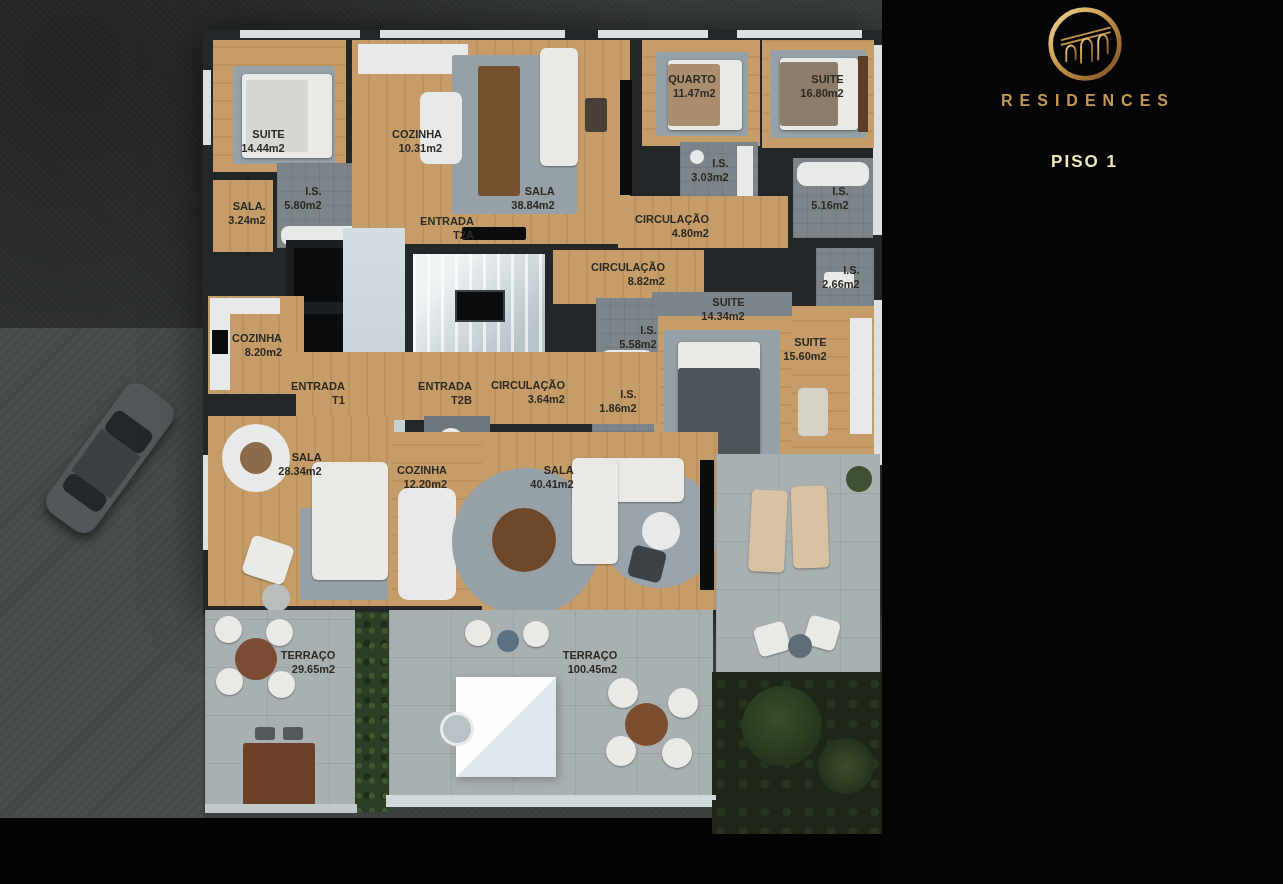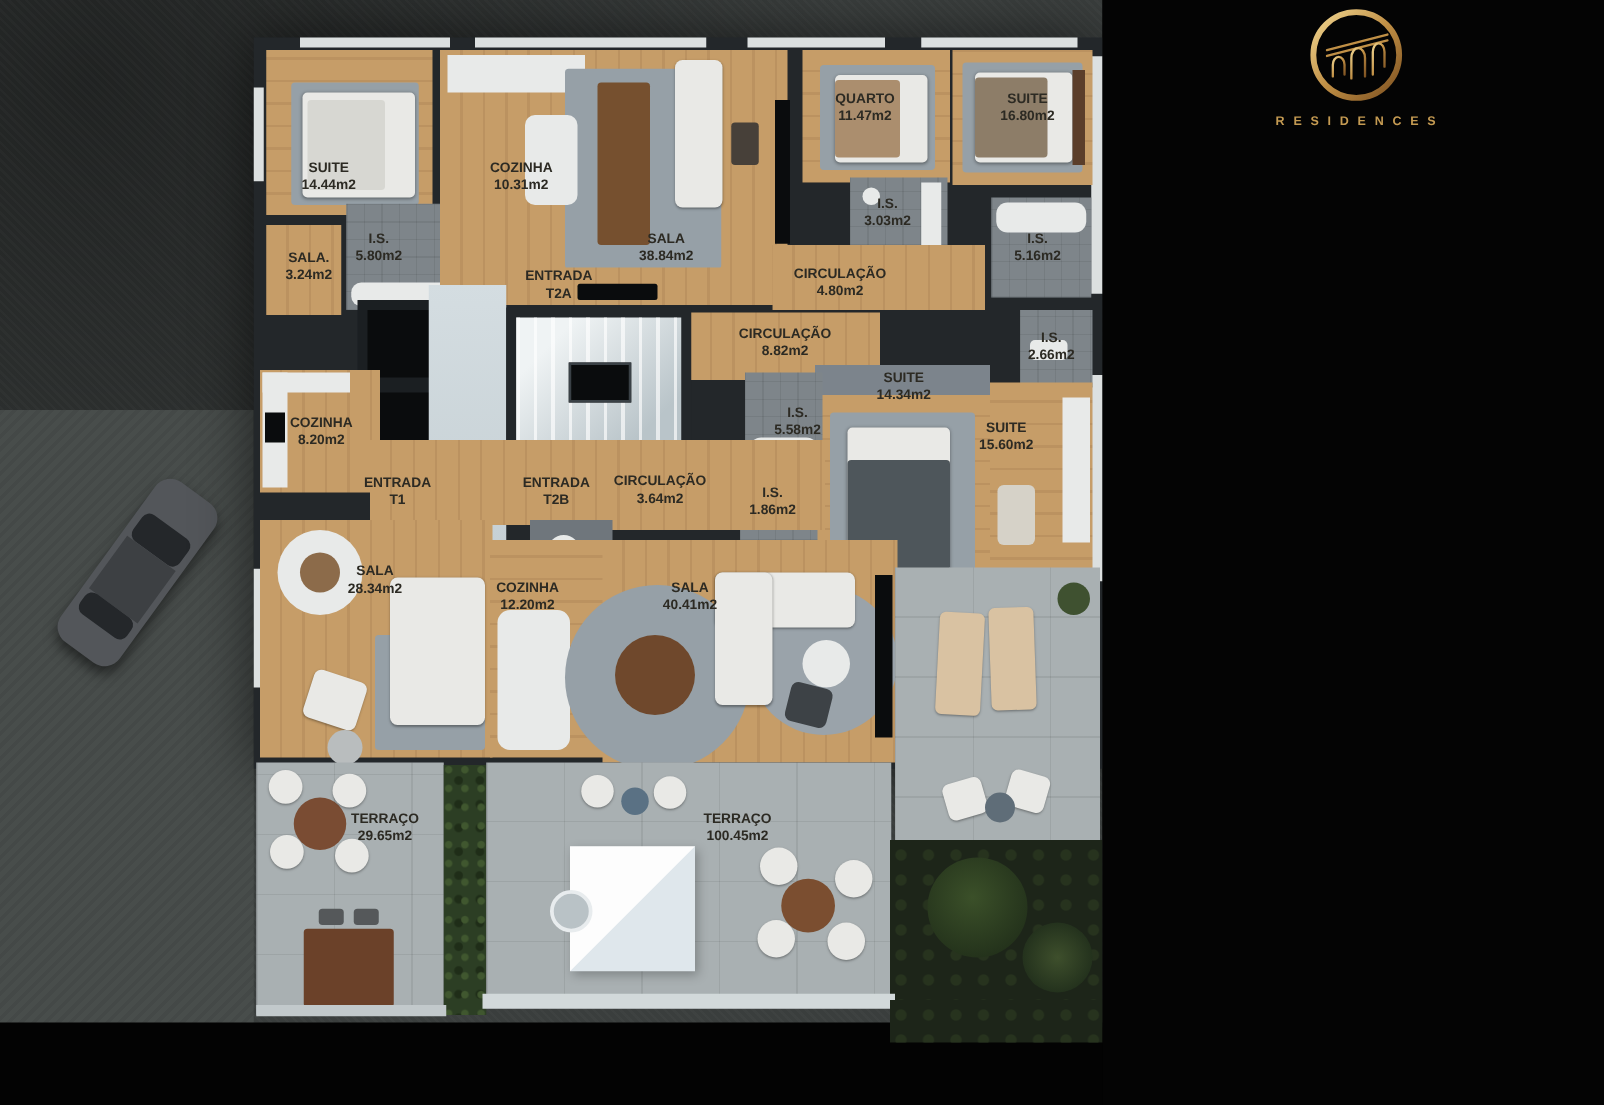--- a/index.html
+++ b/index.html
@@ -35,32 +35,32 @@
   .bedmat{background:#e9e9e6;border-radius:4px;box-shadow:0 1px 3px rgba(0,0,0,.4);}
   .circle{border-radius:50%;}
   .lounger{background:#d9c2a2;border-radius:5px;box-shadow:0 1px 2px rgba(0,0,0,.35);}
   .parapet{background:#d2d9da;}
 
   .car{background:#53565a;border-radius:15px;box-shadow:3px 5px 10px rgba(0,0,0,.5);}
   .car .win{position:absolute;left:6px;right:6px;background:#24272a;border-radius:7px;}
   .car .roof{position:absolute;left:5px;right:5px;background:#3d4043;}
 
   
-  .room-label{position:absolute;transform:translate(-50%,-50%);text-align:center;
+  .room-label{position:absolute;transform:translate(-50%,-50%);text-align:right;
     font:700 11px/1.25 "Liberation Sans",sans-serif;color:#2c2a23;white-space:nowrap;z-index:40;}
   .room-label .area{display:block;font-weight:700;}
 
   
   .panel{position:absolute;left:882px;top:0;width:401px;height:884px;background:#040404;}
   .header{position:absolute;left:30px;top:0;width:345px;text-align:center;}
   .logo{margin:5px auto 0;width:78px;height:78px;}
   .brand-name{font-size:40px;font-weight:700;letter-spacing:1px;color:#caa35a;
     background:linear-gradient(100deg,#7c4f1e 0%,#c59045 35%,#f0d395 60%,#9a6b2b 100%);
     -webkit-background-clip:text;background-clip:text;-webkit-text-fill-color:transparent;line-height:1.0;margin-top:2px;}
-  .brand-sub{margin-top:9px;font-size:10px;font-weight:600;letter-spacing:7px;color:#c49a52;text-indent:7px;}
+  .brand-sub{margin-top:9px;font-size:16px;font-weight:600;letter-spacing:7px;color:#c49a52;text-indent:7px;}
   .floor-title{margin-top:42px;font-size:17px;font-weight:700;letter-spacing:2px;color:#f0e7bb;}
 </style>
 </head>
 <body>
 
 <div class="canvas">
 
   <div class="abs asphalt" style="left:0;top:0;width:882px;height:822px;"></div>
   <div class="abs road" style="left:0;top:328px;width:203px;height:494px;"></div>
 
@@ -262,18 +262,19 @@
           <g stroke="url(#lg)" stroke-width="2.4" fill="none" stroke-linecap="round">
             <path d="M20 45 L82 29"></path>
             <path d="M20 51 L82 35"></path>
             <path d="M26 72 V60 a6 8 0 0 1 12 0 V70"></path>
             <path d="M45 74 V53 a7 10 0 0 1 14 0 V72"></path>
             <path d="M67 70 V47 a6 9 0 0 1 12 0 V62"></path>
           </g>
         </svg>
       </div>
       <div class="brand-sub">RESIDENCES</div>
+      <div class="floor-title">PISO 1</div>
     </div>
 
     <div id="unit-specs"></div>
 
   </aside>
 </div>
 
 </body></html>

